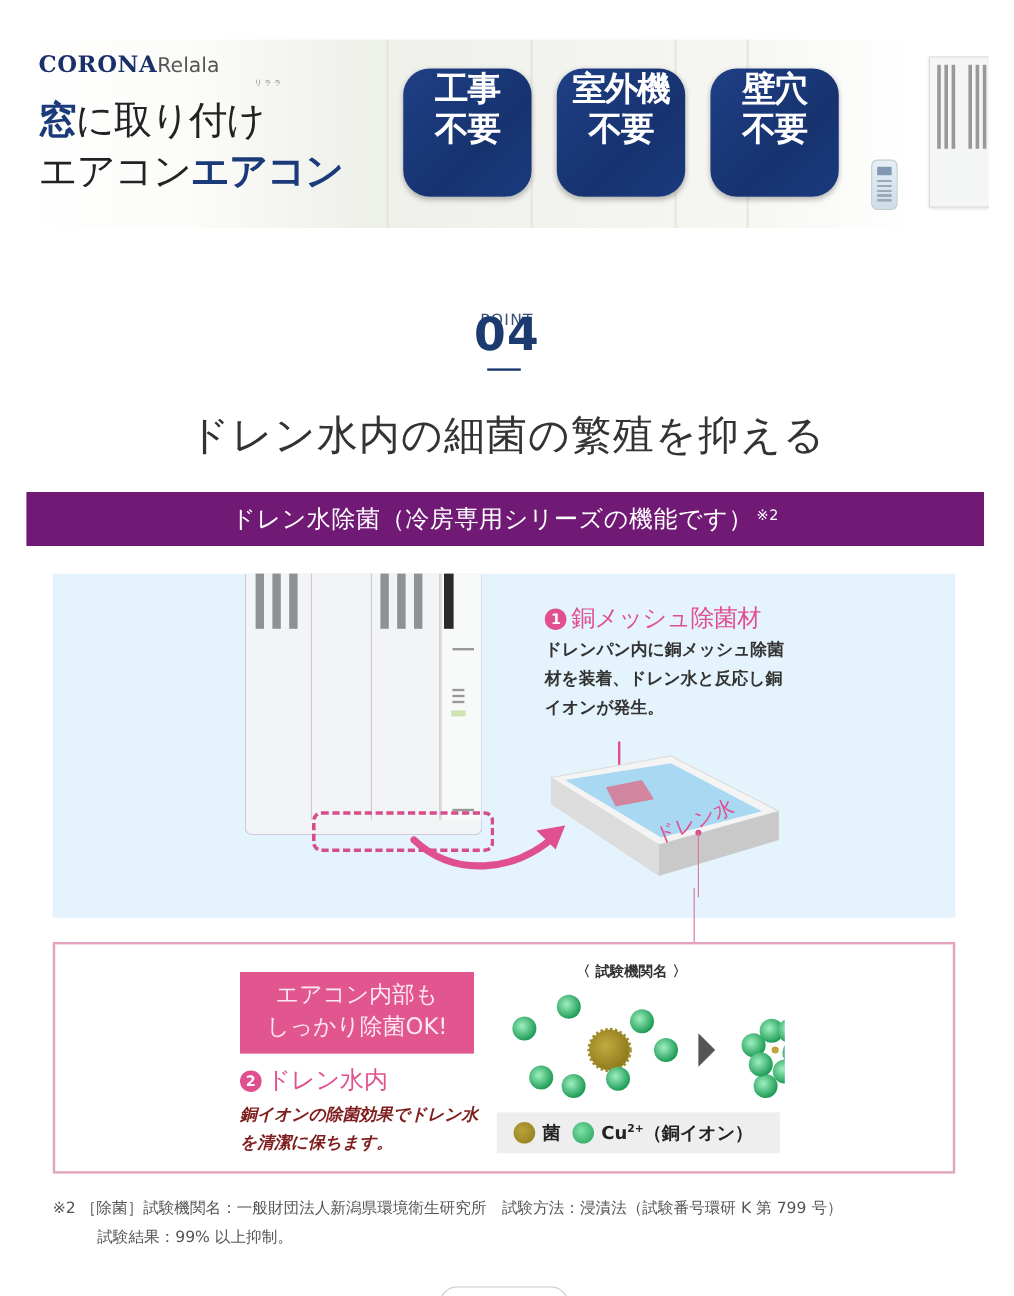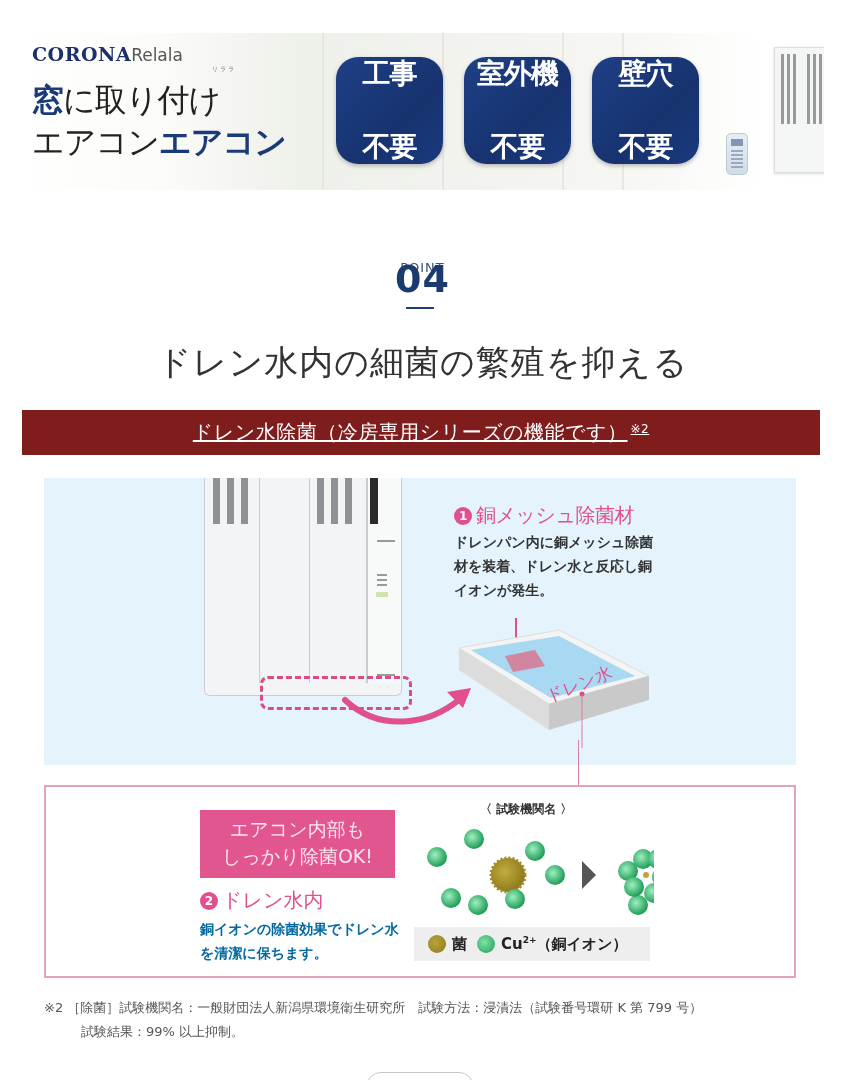--- a/index.html
+++ b/index.html
@@ -14,39 +14,39 @@
   .brand-row { position: absolute; left: 10px; top: 10px; display: flex; align-items: baseline; gap: 0; }
   .brand-corona { font-family: "DejaVu Serif", serif; font-weight: 900; font-size: 19px; color: #1b2f6b; letter-spacing: .5px; }
   .brand-relala { font-family: "DejaVu Sans", sans-serif; font-size: 17px; color: #555; }
   .brand-sub { position: absolute; left: 190px; top: 32px; font-size: 6px; color: #777; letter-spacing: 2px; }
   .headline { position: absolute; left: 10px; top: 46px; font-size: 32px; line-height: 42px; color: #222; letter-spacing: -1px; }
   .headline .blue { color: #1b3a7a; font-weight: bold; }
   .badges { position: absolute; left: 314px; top: 24px; display: flex; gap: 21px; }
   .badge { width: 107px; height: 107px; border-radius: 22px;
     background: linear-gradient(135deg, #1f3f86 0%, #17336f 60%, #1a3a7d 100%);
     box-shadow: 0 2px 4px rgba(0,0,0,.25);
-    display: flex; flex-direction: column; align-items: center; justify-content: space-between;
+    display: flex; flex-direction: column; align-items: center; justify-content: flex-start;
     color: #fff; font-size: 28px; line-height: 34px; font-weight: bold; letter-spacing: -1px; }
   .remote { position: absolute; left: 704px; top: 100px; width: 22px; height: 42px; border-radius: 5px;
     background: linear-gradient(#e6eef5, #cfdde8); border: 1px solid #bcc; }
   .remote::before { content: ""; position: absolute; left: 4px; top: 5px; width: 12px; height: 7px; background: #7f97b2; }
   .remote::after { content: ""; position: absolute; left: 4px; top: 16px; width: 12px; height: 18px;
     background: repeating-linear-gradient(#9ab 0 2px, transparent 2px 4px); }
   .unit-small { position: absolute; left: 752px; top: 14px; width: 60px; height: 126px; background: #f4f5f5;
     border: 1px solid #ddd; box-shadow: 0 1px 3px rgba(0,0,0,.15); }
   .unit-small .s { position: absolute; top: 6px; width: 3px; height: 70px; background: #999; }
 
   
   .point-label { position: absolute; left: 0; width: 845px; top: 241px; text-align: center; font-size: 13px; color: #3b4f7a; letter-spacing: 1px; margin-top: 19px; }
   .point-num { position: absolute; left: 0; width: 845px; top: 257px; text-align: center; font-size: 38px; font-weight: bold; color: #1b3a6f; letter-spacing: 1px; }
   .point-rule { position: absolute; left: 406px; top: 307px; width: 28px; height: 2px; background: #1b3a6f; }
   .section-title { position: absolute; left: 0; width: 845px; top: 340px; text-align: center; font-size: 34px; color: #333; letter-spacing: 1px; }
 
-  .feature-bar { position: absolute; left: 22px; top: 410px; width: 798px; height: 45px; background: #7f1d1d;
-    color: #fff; font-size: 20px; display: flex; align-items: center; justify-content: center; letter-spacing: .5px; text-decoration: underline; }
+  .feature-bar { position: absolute; left: 22px; top: 410px; width: 798px; height: 45px; background: #701a75;
+    color: #fff; font-size: 20px; display: flex; align-items: center; justify-content: center; letter-spacing: .5px; }
   .feature-bar sup { font-size: 12px; margin-left: 3px; position: relative; top: -4px; }
 
   
   .diagram { position: absolute; left: 44px; top: 478px; width: 752px; height: 287px; background: #e5f4fc; }
   .ac-unit { position: absolute; left: 160px; top: 0; width: 198px; height: 218px; background: #f3f4f5;
     border: 1px solid #ccd; border-top: none; border-radius: 0 0 6px 6px; }
   .ac-unit .panel { position: absolute; top: 0; height: 205px; border-right: 1px solid #ccc; }
   .ac-unit .vent { position: absolute; top: 0; width: 7px; height: 46px; background: #8e9196; }
   .ac-unit .control { position: absolute; left: 162px; top: 0; width: 34px; height: 205px; background: #f8f9f9; border-left: 1px solid #ccc; }
   .ac-unit .control .dark { position: absolute; left: 2px; top: 0; width: 8px; height: 46px; background: #2a2a2a; }
@@ -61,21 +61,21 @@
   .mesh-desc { position: absolute; left: 410px; top: 52px; width: 200px; font-size: 14px; line-height: 24px; color: #333; font-weight: bold; }
   .tray-svg { position: absolute; left: 405px; top: 140px; }
 
   .connector { position: absolute; left: 578px; top: 740px; width: 1px; height: 46px; background: #d67fa6; }
 
   
   .lower-box { position: absolute; left: 44px; top: 785px; width: 752px; height: 193px; border: 2px solid #e3a3bf; background: #fff; }
   .pink-callout { position: absolute; left: 154px; top: 23px; width: 195px; height: 68px; background: #e2568f;
     color: #fde7f0; font-size: 19px; line-height: 27px; text-align: center; padding-top: 6px; }
   .drain-title { position: absolute; left: 154px; top: 100px; font-size: 20px; color: #e0508f; display: flex; align-items: center; gap: 4px; }
-  .drain-desc { position: absolute; left: 154px; top: 130px; width: 210px; font-size: 14px; line-height: 24px; color: #0369a1; font-weight: bold; }
+  .drain-desc { position: absolute; left: 154px; top: 130px; width: 210px; font-size: 14px; line-height: 24px; color: #7f1d1d; font-weight: bold; font-style: italic; }
   .image-caption { position: absolute; left: 434px; top: 14px; font-size: 12px; color: #333; font-weight: bold; }
   .bact-svg { position: absolute; left: 368px; top: 32px; }
   .legend { position: absolute; left: 368px; top: 140px; width: 236px; height: 34px; background: #eeeeee;
     display: flex; align-items: center; gap: 10px; padding-left: 14px; font-size: 15px; font-weight: bold; color: #222; }
   .legend .dot { width: 18px; height: 18px; border-radius: 50%; display: inline-block; vertical-align: middle; margin-right: 6px; }
   .legend .dot.b { background: radial-gradient(circle at 40% 40%, #b9a23a, #8e7a1b); }
   .legend .dot.c { background: radial-gradient(circle at 40% 40%, #7fe3a5, #1f9a58); }
   .legend sup { font-size: 9px; }
 
   

